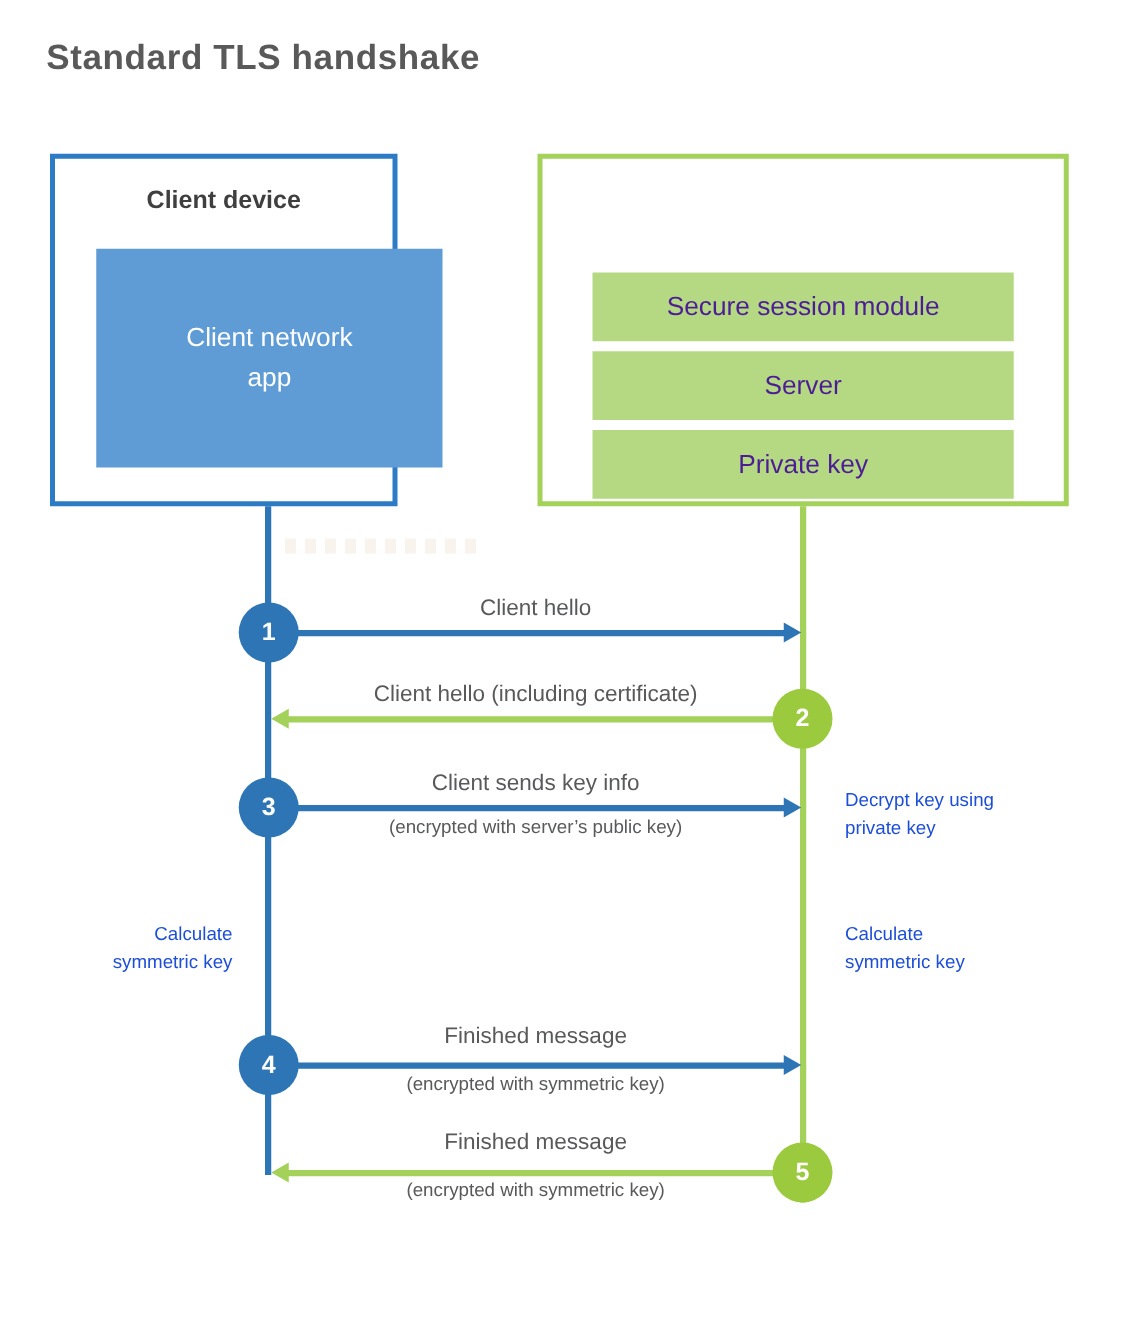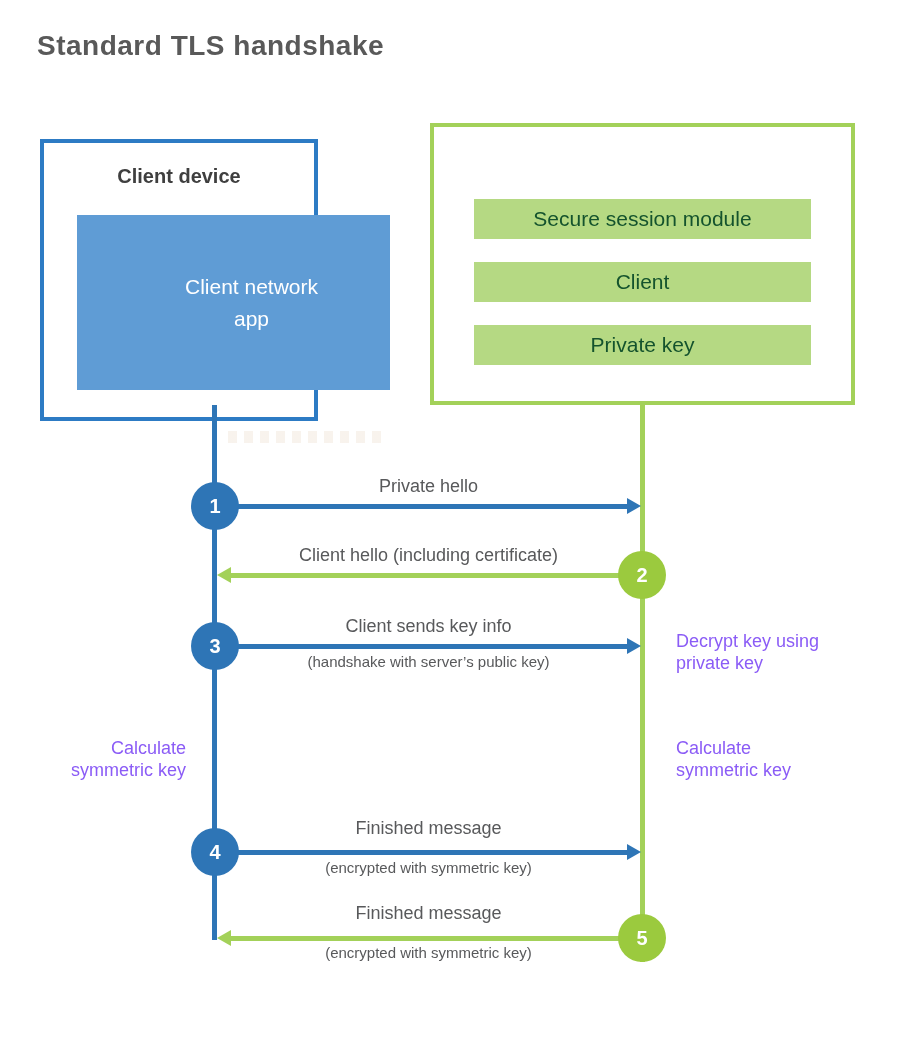--- a/index.html
+++ b/index.html
@@ -13,36 +13,36 @@
     font-family:"Liberation Sans","DejaVu Sans",sans-serif;
   }
   .page-title{
     position:absolute;left:37px;top:30px;font-size:28px;font-weight:700;
     color:var(--title-gray);letter-spacing:0.5px;
   }
   .entity{
     position:absolute;top:123px;height:282px;background:#fff;
     border:4px solid;box-sizing:border-box;
   }
-  #client-box{left:40px;width:278px;border-color:var(--blue-border);margin-top:16px;}
+  #client-box{left:40px;width:278px;border-color:var(--blue-border);}
   #server-box{left:430px;width:425px;border-color:var(--green-line);}
   .entity-title{
     position:absolute;top:22px;left:0;right:0;text-align:center;
     font-size:20px;font-weight:700;color:var(--text-dark);
   }
   .client-app{
     position:absolute;left:33px;top:72px;width:277px;height:175px;
     background:var(--blue-fill);color:#fff;font-size:21px;
     display:flex;align-items:center;justify-content:center;text-align:center;
-    white-space:pre-line;line-height:1.5;padding-left:36px;
+    white-space:pre-line;line-height:1.5;
   }
   .server-bar{
-    position:absolute;left:40px;width:337px;height:40px;
-    background:var(--green-fill);color:#14532d;font-size:21px;
-    display:flex;align-items:center;justify-content:center;
+    position:absolute;left:40px;width:337px;height:55px;
+    background:var(--green-fill);color:#4c1d95;font-size:21px;
+    display:flex;align-items:center;justify-content:center;margin-top:19px;
   }
   .bar-1{top:72px;} .bar-2{top:135px;} .bar-3{top:198px;}
   .lifeline{position:absolute;width:5px;z-index:1;}
   #client-lifeline{left:212px;top:405px;height:535px;background:var(--blue-accent);}
   #server-lifeline{left:640px;top:405px;height:557px;background:var(--green-line);}
   .ghost-dashes{
     position:absolute;left:228px;top:431px;width:160px;height:12px;opacity:.5;
     background:repeating-linear-gradient(90deg,rgba(216,186,152,.35) 0 9px,transparent 9px 16px);
   }
   .msg-arrow{position:absolute;height:16px;z-index:2;}
@@ -63,69 +63,69 @@
   .step-circle.green{background:var(--green-accent);}
   .msg-label{
     position:absolute;left:215px;width:427px;text-align:center;
     font-size:18px;color:var(--text-gray);
   }
   .msg-sublabel{
     position:absolute;left:215px;width:427px;text-align:center;
     font-size:15px;color:var(--text-gray);
   }
   .side-note{
-    position:absolute;font-size:18px;color:#8b5cf6;line-height:22px;white-space:pre-line;
+    position:absolute;font-size:15px;color:#1d4ed8;line-height:22px;white-space:pre-line;
   }
   .side-note.right{left:676px;text-align:left;}
   .side-note.left{left:40px;width:146px;text-align:right;}
 </style>
 </head>
 <body>
 
 <div class="canvas">
 
   <div class="page-title">Standard TLS handshake</div>
 
   <div class="entity" id="client-box">
     <div class="entity-title">Client device</div>
     <div class="client-app">Client network
 app</div>
   </div>
 
   <div class="entity" id="server-box">
     <div class="server-bar bar-1">Secure session module</div>
-    <div class="server-bar bar-2">Client</div>
+    <div class="server-bar bar-2">Server</div>
     <div class="server-bar bar-3">Private key</div>
   </div>
 
   <div class="ghost-dashes"></div>
 
   <div class="lifeline" id="client-lifeline"></div>
   <div class="lifeline" id="server-lifeline"></div>
 
-  <div class="msg-label" style="top:476px">Private hello</div>
+  <div class="msg-label" style="top:476px">Client hello</div>
   <div class="msg-arrow right blue" style="left:238px;top:498px;width:403px">
     <div class="shaft"></div>
     <div class="head"></div>
   </div>
   <div class="step-circle blue" style="left:191px;top:482px">1</div>
 
   <div class="msg-label" style="top:545px">Client hello (including certificate)</div>
   <div class="msg-arrow left green" style="left:217px;top:567px;width:402px">
     <div class="shaft"></div>
     <div class="head"></div>
   </div>
   <div class="step-circle green" style="left:618px;top:551px">2</div>
 
   <div class="msg-label" style="top:616px">Client sends key info</div>
   <div class="msg-arrow right blue" style="left:238px;top:638px;width:403px">
     <div class="shaft"></div>
     <div class="head"></div>
   </div>
-  <div class="msg-sublabel" style="top:653px">(handshake with server’s public key)</div>
+  <div class="msg-sublabel" style="top:653px">(encrypted with server’s public key)</div>
   <div class="step-circle blue" style="left:191px;top:622px">3</div>
   <div class="side-note right" style="top:630px">Decrypt key using
 private key</div>
 
   <div class="side-note left" style="top:737px">Calculate
 symmetric key</div>
   <div class="side-note right" style="top:737px">Calculate
 symmetric key</div>
 
   <div class="msg-label" style="top:818px">Finished message</div>

